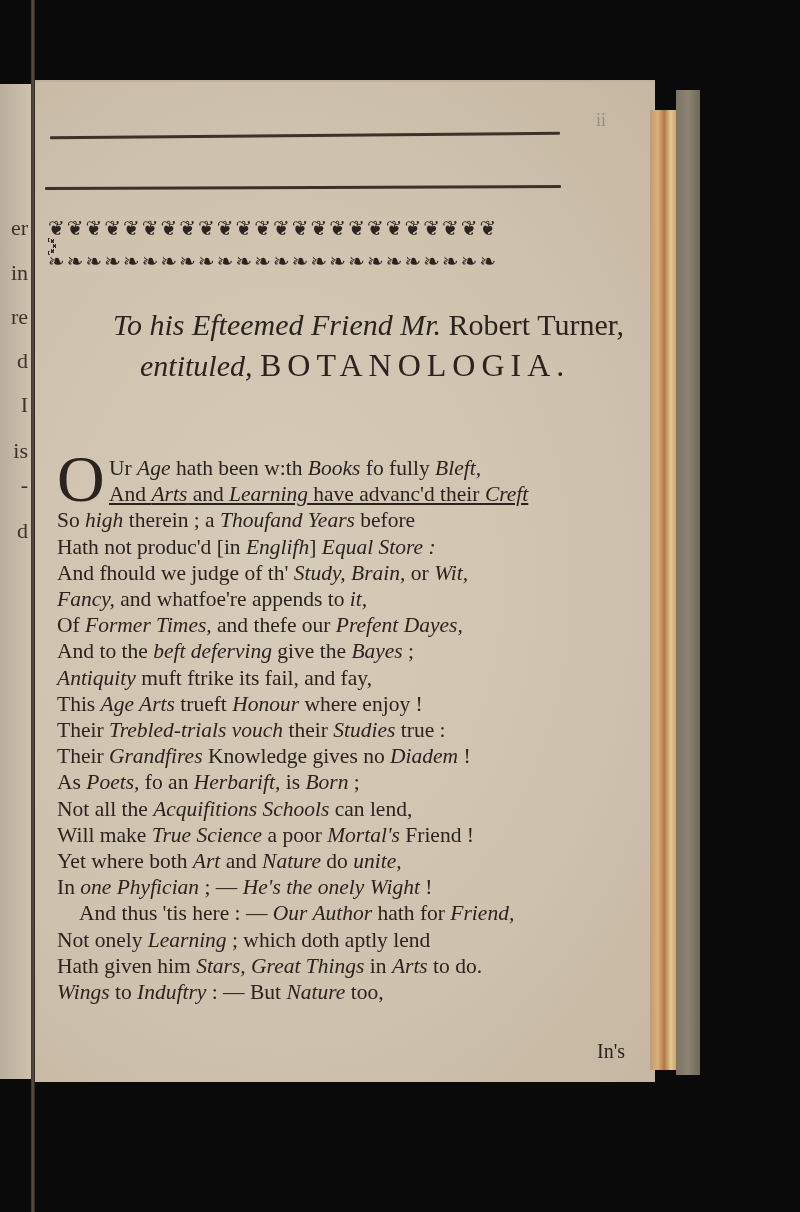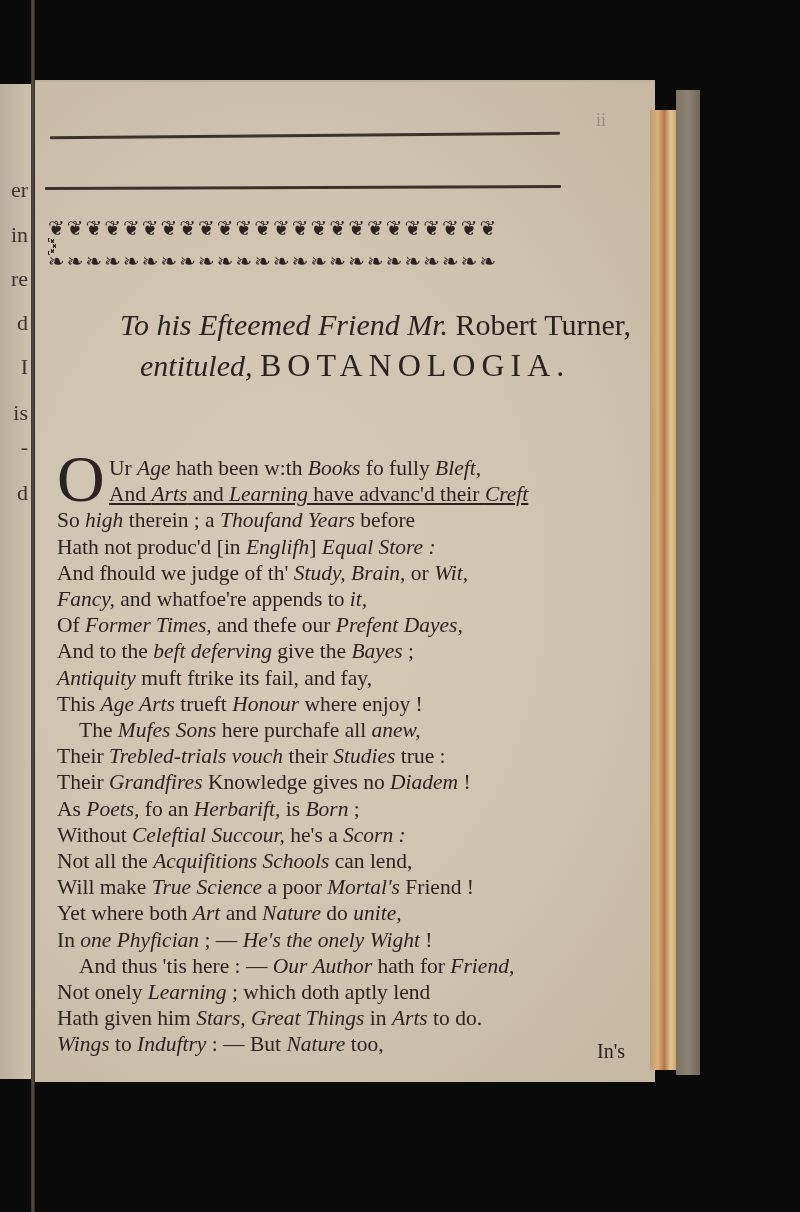--- a/index.html
+++ b/index.html
@@ -1,38 +1,38 @@
 <!DOCTYPE html>
 <html><head>
   <meta charset="utf-8">
   <style>
     html, body { margin:0; padding:0; }
     body { width:800px; height:1212px; background:#0b0a0a; position:relative; overflow:hidden;
       font-family:"Liberation Serif","DejaVu Serif",serif; color:#2a2320; }
     .left-page { position:absolute; left:0; top:84px; width:32px; height:995px;
       background:linear-gradient(90deg,#b9ad9b,#cfc3b0); }
-    .left-page .frag { position:absolute; right:4px; font-size:22px; color:#3a322c; line-height:1; }
+    .left-page .frag { position:absolute; right:4px; font-size:22px; color:#3a322c; line-height:1;margin-top:38px; }
     .gutter { position:absolute; left:31px; top:0; width:4px; height:1212px;
       background:linear-gradient(90deg,#3a322c,#5a4f45,#2a2420); }
     .page { position:absolute; left:35px; top:80px; width:620px; height:1000px;
       background:radial-gradient(ellipse at 40% 50%,#d7cbb9 0%,#cfc2ae 60%,#c5b7a2 100%);
       border-top:2px solid #bfb19c; }
     .fore-edge { position:absolute; left:650px; top:110px; width:26px; height:960px;
       background:linear-gradient(90deg,#c69a6a,#d8b17c 30%,#b3764a 55%,#e3c792 80%,#caa571); }
     .board { position:absolute; left:676px; top:90px; width:24px; height:985px;
       background:linear-gradient(90deg,#7d7466,#8c8373,#6e675b); }
     .rule { position:absolute; height:3px; background:#3b322c; border-radius:1px; }
     .sig { position:absolute; left:596px; top:110px; font-size:18px; color:#9a9080; }
     .ornament { position:absolute; left:48px; top:215px; width:548px; height:60px; overflow:hidden;
       display:flex; flex-direction:column; justify-content:center; }
     .ornament .row { font-family:"DejaVu Sans",sans-serif; font-size:20px; letter-spacing:2px;
       color:#2b2420; white-space:nowrap; line-height:19px; }
     .title { position:absolute; left:104px; top:305px; width:560px; }
     .title .l { font-style:italic; font-size:30px; line-height:40px; white-space:nowrap; }
-    .title .l1 { margin-left:16px; }
+    .title .l1 { margin-left:9px; }
     .title .l2 { margin-left:30px; }
     .title .l3 { margin-left:36px; }
     .title .roman { font-style:normal; }
     .title .caps { font-style:normal; letter-spacing:6px; font-size:32px; }
     .poem { position:absolute; left:57px; top:455px; width:600px; }
     .dropcap { position:absolute; left:0; top:-4px; font-size:66px; line-height:56px; font-weight:normal; }
     .line { font-size:21.5px; line-height:26.2px; white-space:nowrap; }
     .line.first { padding-left:52px; }
     .line.second { padding-left:52px;text-decoration:underline; }
     .line.indent { padding-left:22px; }
@@ -83,25 +83,23 @@
       <div class="line first"><span>Ur </span><i>Age</i><span> hath been w:th </span><i>Books</i><span> fo fully </span><i>Bleft,</i></div>
       <div class="line second"><span>And </span><i>Arts</i><span> and </span><i>Learning</i><span> have advanc'd their </span><i>Creft</i></div>
       <div class="line"><span>So </span><i>high</i><span> therein ; a </span><i>Thoufand Years</i><span> before</span></div>
       <div class="line"><span>Hath not produc'd [in </span><i>Englifh</i><span>] </span><i>Equal Store :</i></div>
       <div class="line"><span>And fhould we judge of th' </span><i>Study, Brain,</i><span> or </span><i>Wit,</i></div>
       <div class="line"><i>Fancy,</i><span> and whatfoe're appends to </span><i>it,</i></div>
       <div class="line"><span>Of </span><i>Former Times,</i><span> and thefe our </span><i>Prefent Dayes,</i></div>
       <div class="line"><span>And to the </span><i>beft deferving</i><span> give the </span><i>Bayes</i><span> ;</span></div>
       <div class="line"><i>Antiquity</i><span> muft ftrike its fail, and fay,</span></div>
       <div class="line"><span>This </span><i>Age Arts</i><span> trueft </span><i>Honour</i><span> where enjoy !</span></div>
-      <div class="line indent"><span>The </span><i>Mufes Sons</i><span> here purchafe all </span><i>anew,</i></div>
       <div class="line"><span>Their </span><i>Trebled-trials vouch</i><span> their </span><i>Studies</i><span> true :</span></div>
       <div class="line"><span>Their </span><i>Grandfires</i><span> Knowledge gives no </span><i>Diadem</i><span> !</span></div>
       <div class="line"><span>As </span><i>Poets,</i><span> fo an </span><i>Herbarift,</i><span> is </span><i>Born</i><span> ;</span></div>
-      <div class="line"><span>Without </span><i>Celeftial Succour,</i><span> he's a </span><i>Scorn :</i></div>
       <div class="line"><span>Not all the </span><i>Acquifitions Schools</i><span> can lend,</span></div>
       <div class="line"><span>Will make </span><i>True Science</i><span> a poor </span><i>Mortal's</i><span> Friend !</span></div>
       <div class="line"><span>Yet where both </span><i>Art</i><span> and </span><i>Nature</i><span> do </span><i>unite,</i></div>
       <div class="line"><span>In </span><i>one Phyfician</i><span> ; — </span><i>He's the onely Wight</i><span> !</span></div>
       <div class="line indent"><span>And thus 'tis here : — </span><i>Our Author</i><span> hath for </span><i>Friend,</i></div>
       <div class="line"><span>Not onely </span><i>Learning</i><span> ; which doth aptly lend</span></div>
       <div class="line"><span>Hath given him </span><i>Stars, Great Things</i><span> in </span><i>Arts</i><span> to do.</span></div>
       <div class="line"><i>Wings</i><span> to </span><i>Induftry</i><span> : — But </span><i>Nature</i><span> too,</span></div>
     </div>
 </div>

